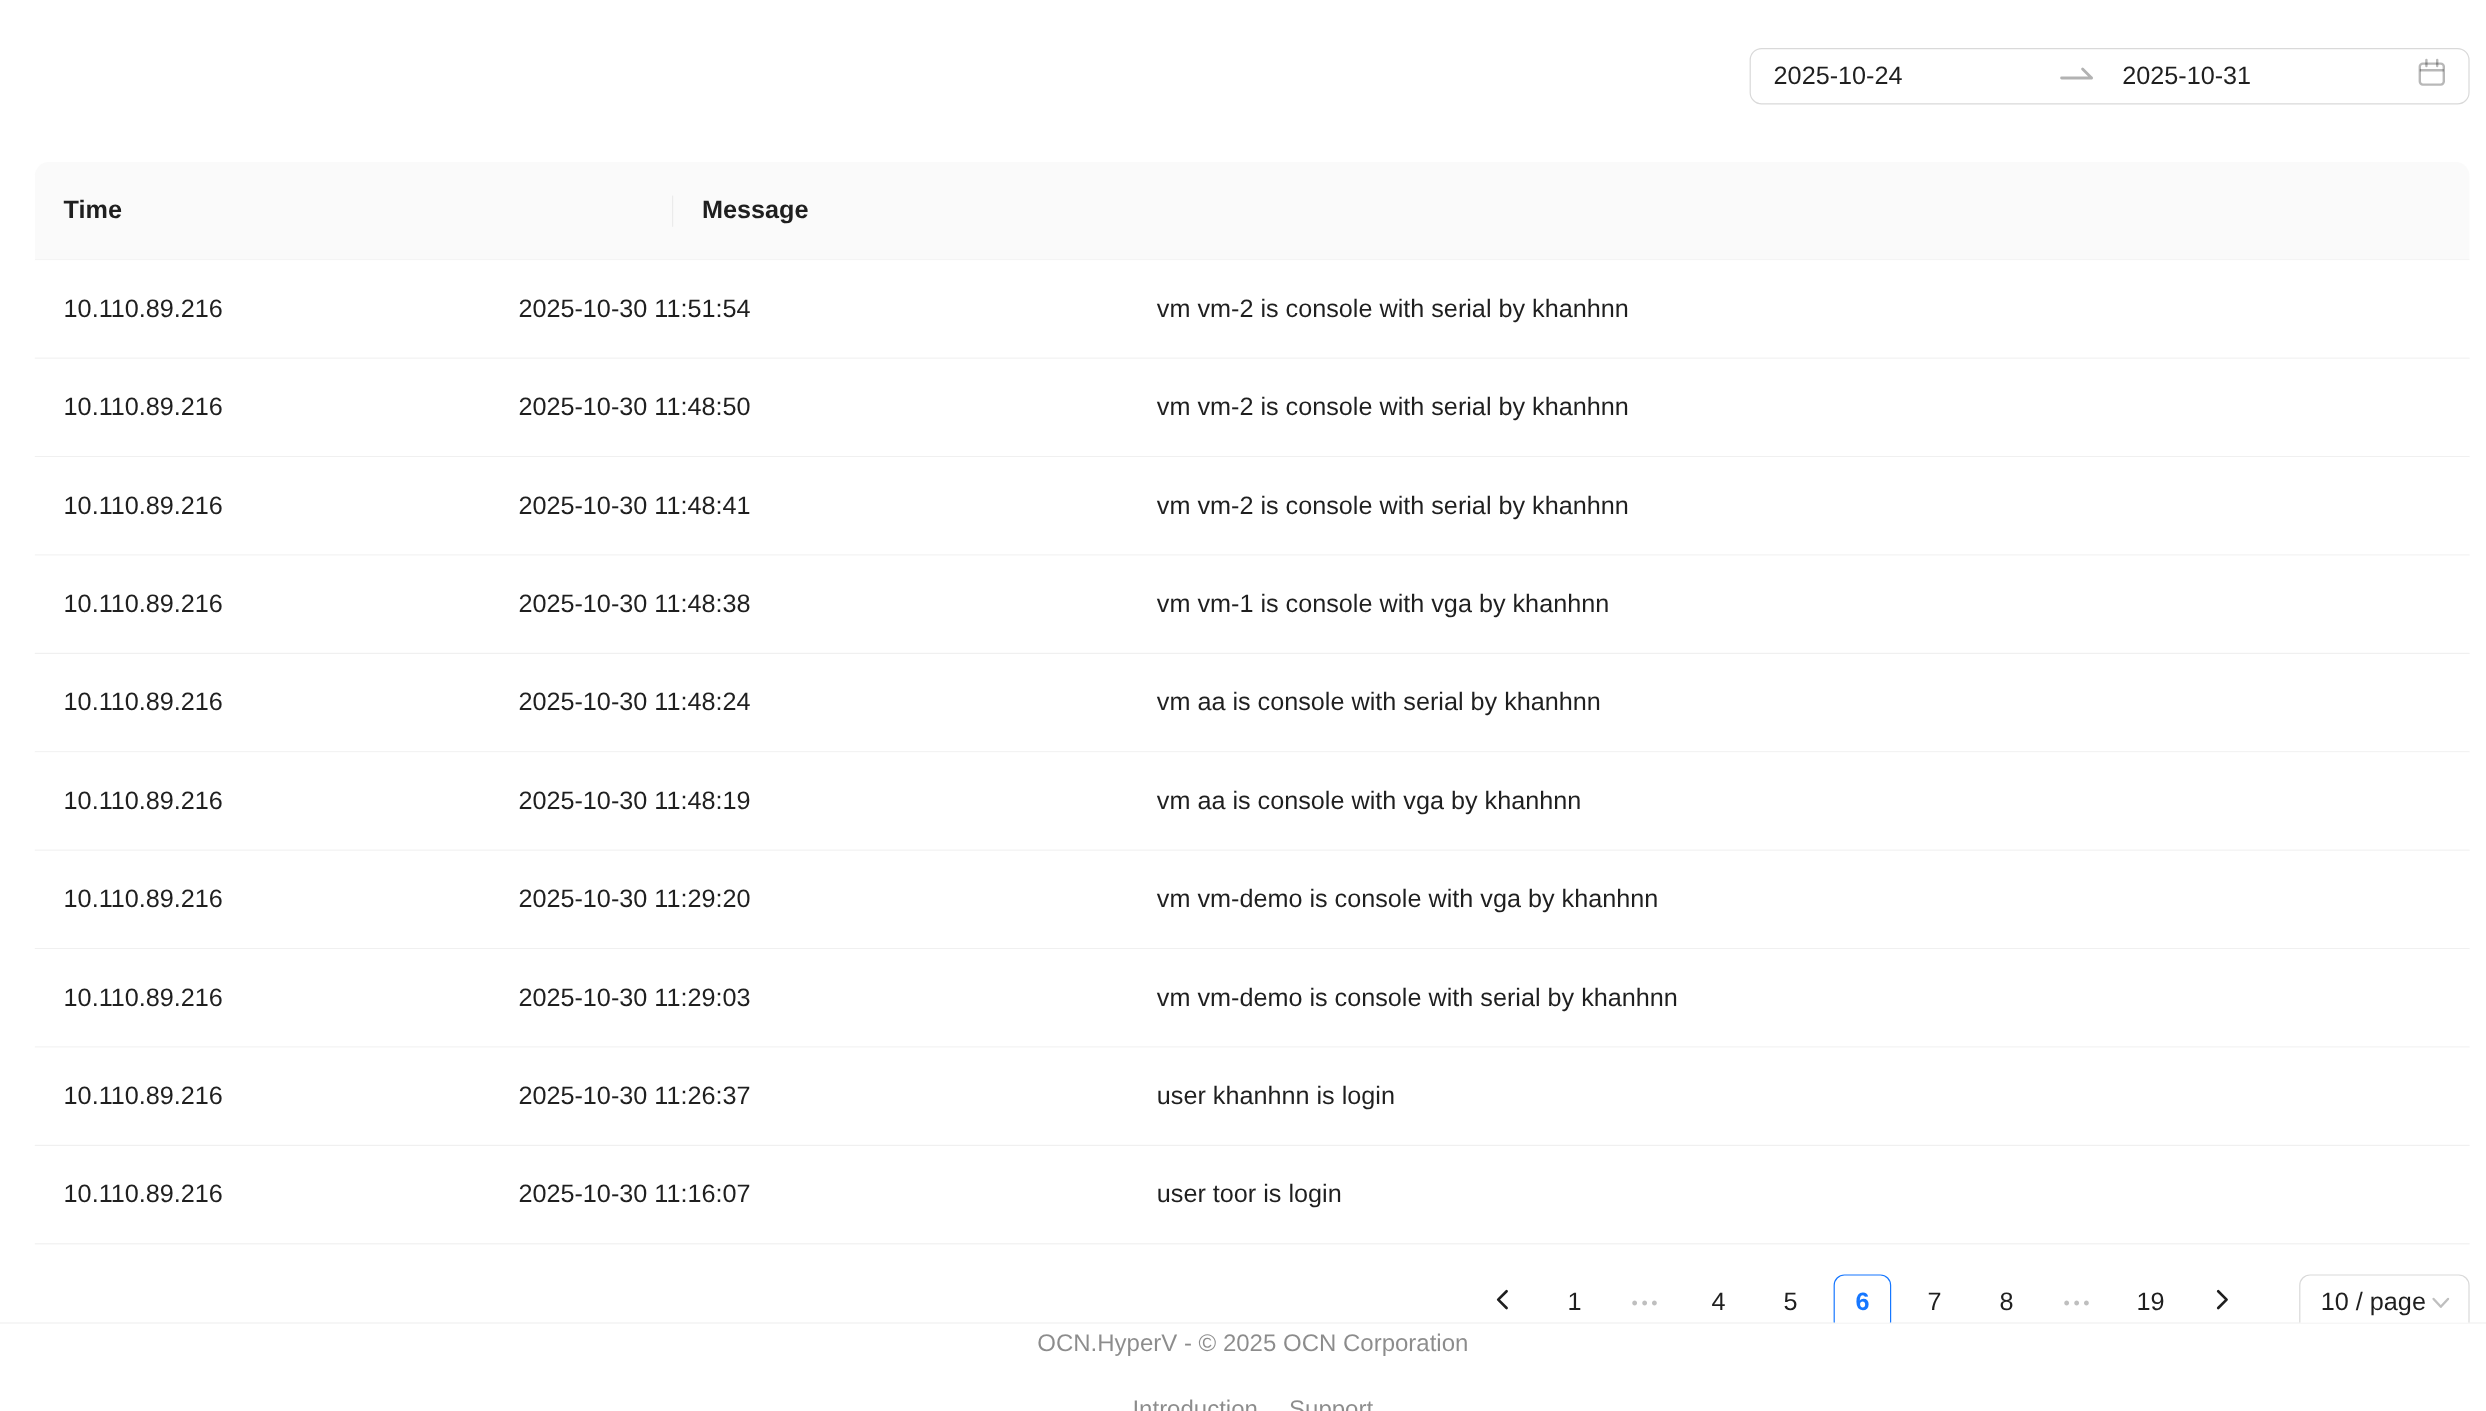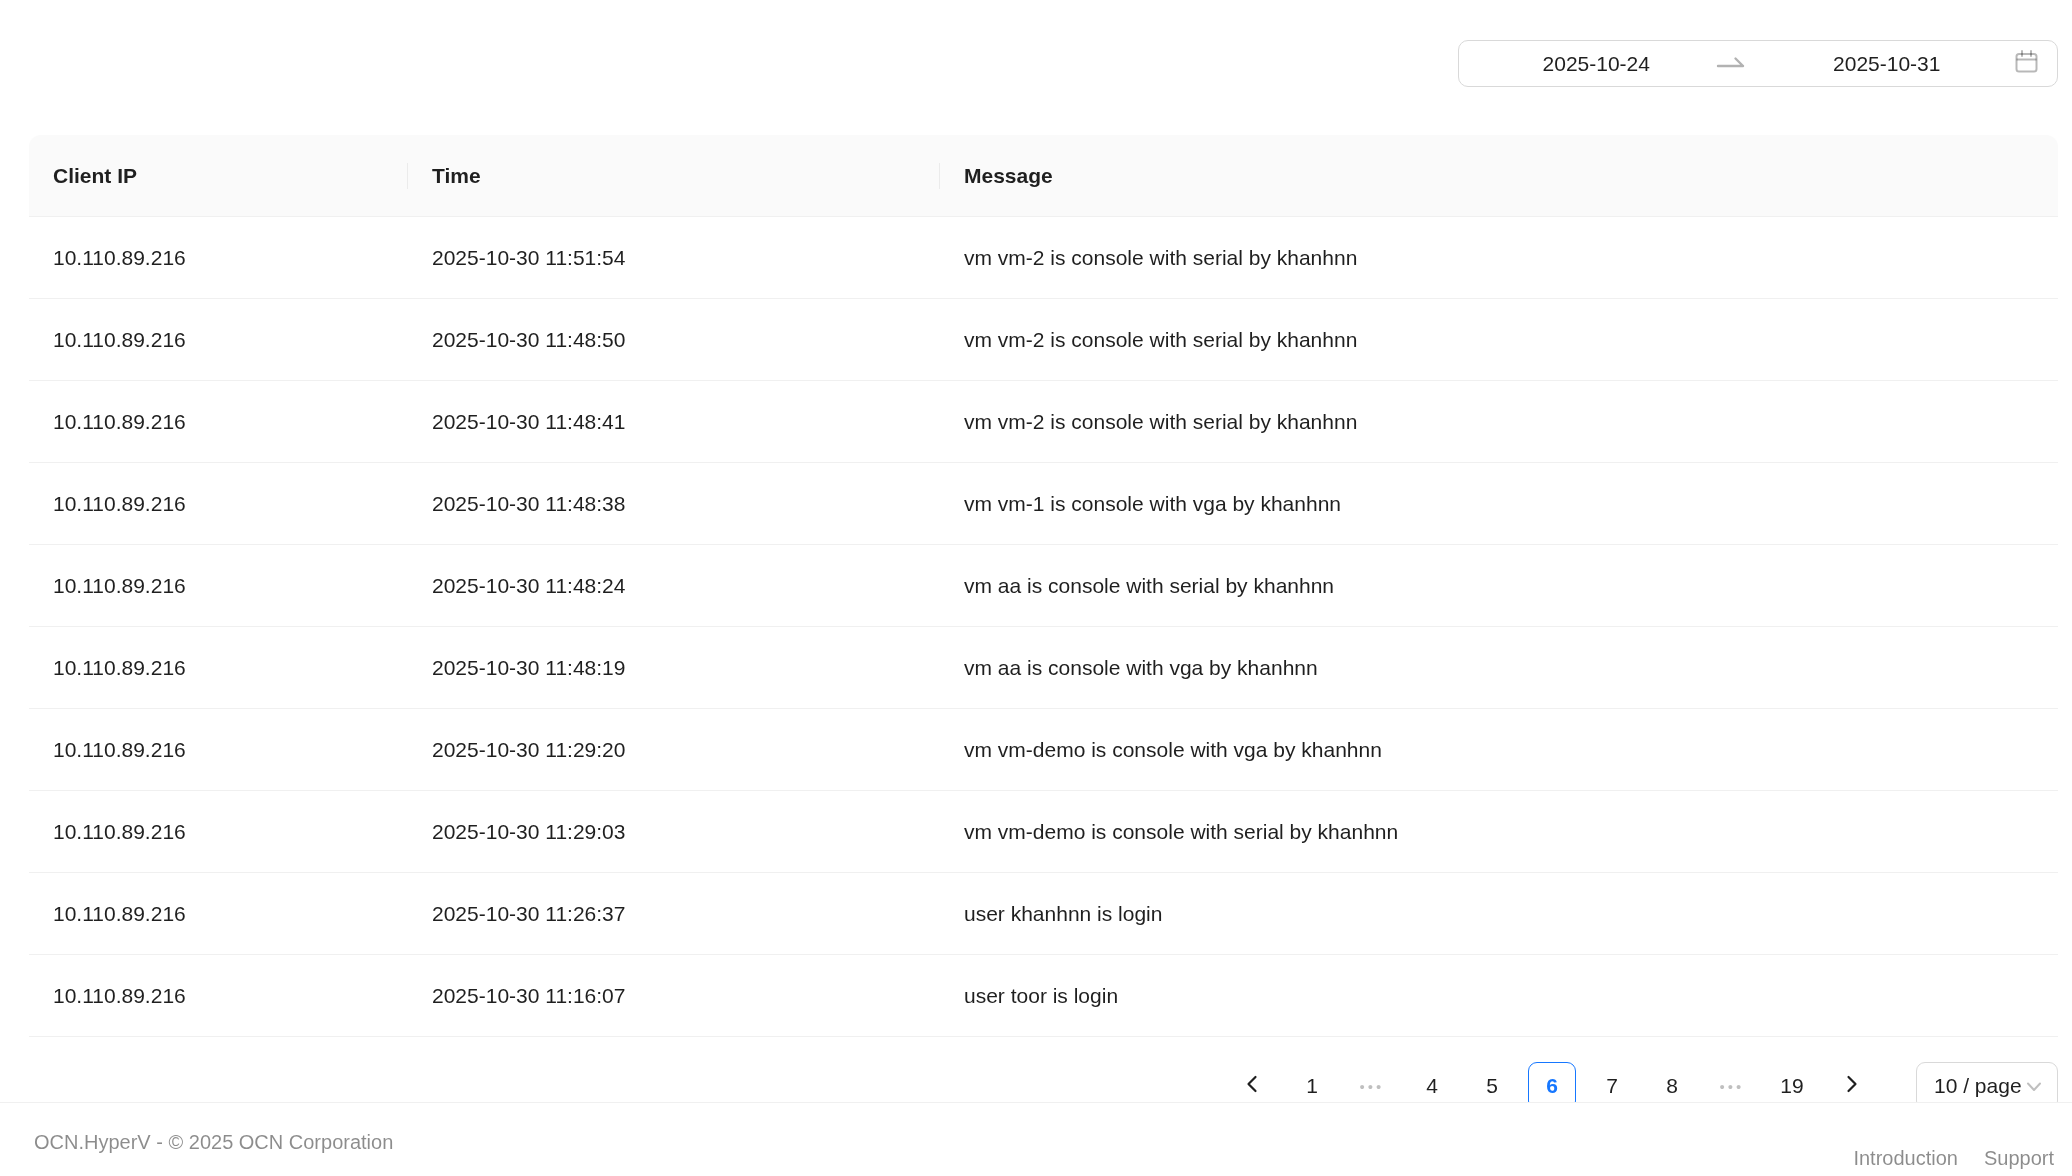--- a/index.html
+++ b/index.html
@@ -32,21 +32,20 @@
     background: #fff;
   }
   .range-picker .date-input {
     flex: 1;
     border: none;
     outline: none;
     font: inherit;
     color: rgba(0,0,0,0.88);
     background: transparent;
     min-width: 0;
-    text-align: center;
   }
   .range-picker .date-input.end { padding-left: 14px; }
   .swap-arrow { flex: 0 0 auto; margin-right: 8px; }
   .cal-icon { flex: 0 0 auto; margin-left: 8px; }
   
   .audit-table {
     margin: 48px 14px 0 29px;
   }
   .thead {
     display: flex;
@@ -138,20 +137,21 @@
   .footer {
     height: 74px;
     border-top: 1px solid #f0f0f0;
     display: flex;
     align-items: center;
     justify-content: space-between;
     padding: 6px 18px 0 34px;
     font-size: 20px;
     color: rgba(0,0,0,0.45);
     background: #fff;
+    flex-direction: column;
   }
   .footer-links { display: flex; gap: 26px; margin-top: 32px; }
   .footer-link { color: rgba(0,0,0,0.45); cursor: pointer; text-decoration: none; }
 </style>
 </head>
 <body>
 
 <div class="content">
 
   <div class="toolbar">
@@ -169,21 +169,20 @@
           <line x1="3.5" y1="11.5" x2="23.5" y2="11.5" stroke="rgba(0,0,0,0.28)" stroke-width="2"></line>
           <line x1="9" y1="3" x2="9" y2="8" stroke="rgba(0,0,0,0.28)" stroke-width="2" stroke-linecap="round"></line>
           <line x1="18" y1="3" x2="18" y2="8" stroke="rgba(0,0,0,0.28)" stroke-width="2" stroke-linecap="round"></line>
         </svg>
       </span>
     </div>
   </div>
 
   <div class="audit-table">
     <div class="thead">
-      <div class="th col-ip">Client IP</div>
       <div class="th col-time">Time</div>
       <div class="th col-msg">Message</div>
     </div>
     <div class="tbody">
     <div class="tr">
       <div class="td col-ip">10.110.89.216</div>
       <div class="td col-time">2025-10-30 11:51:54</div>
       <div class="td col-msg">vm vm-2 is console with serial by khanhnn</div>
     </div>
 

